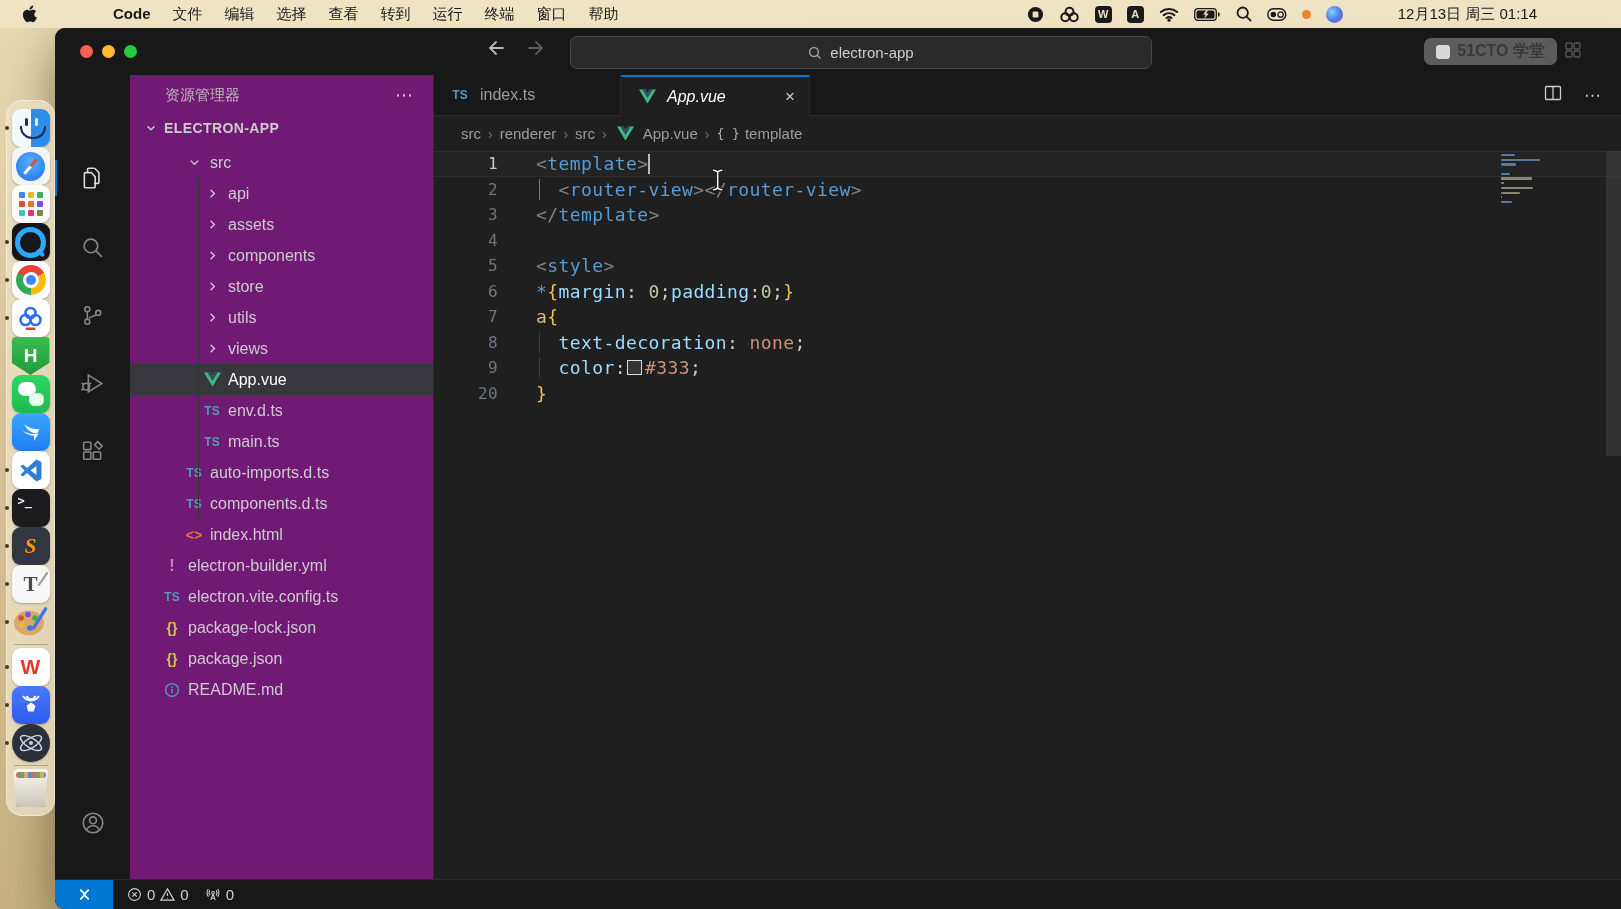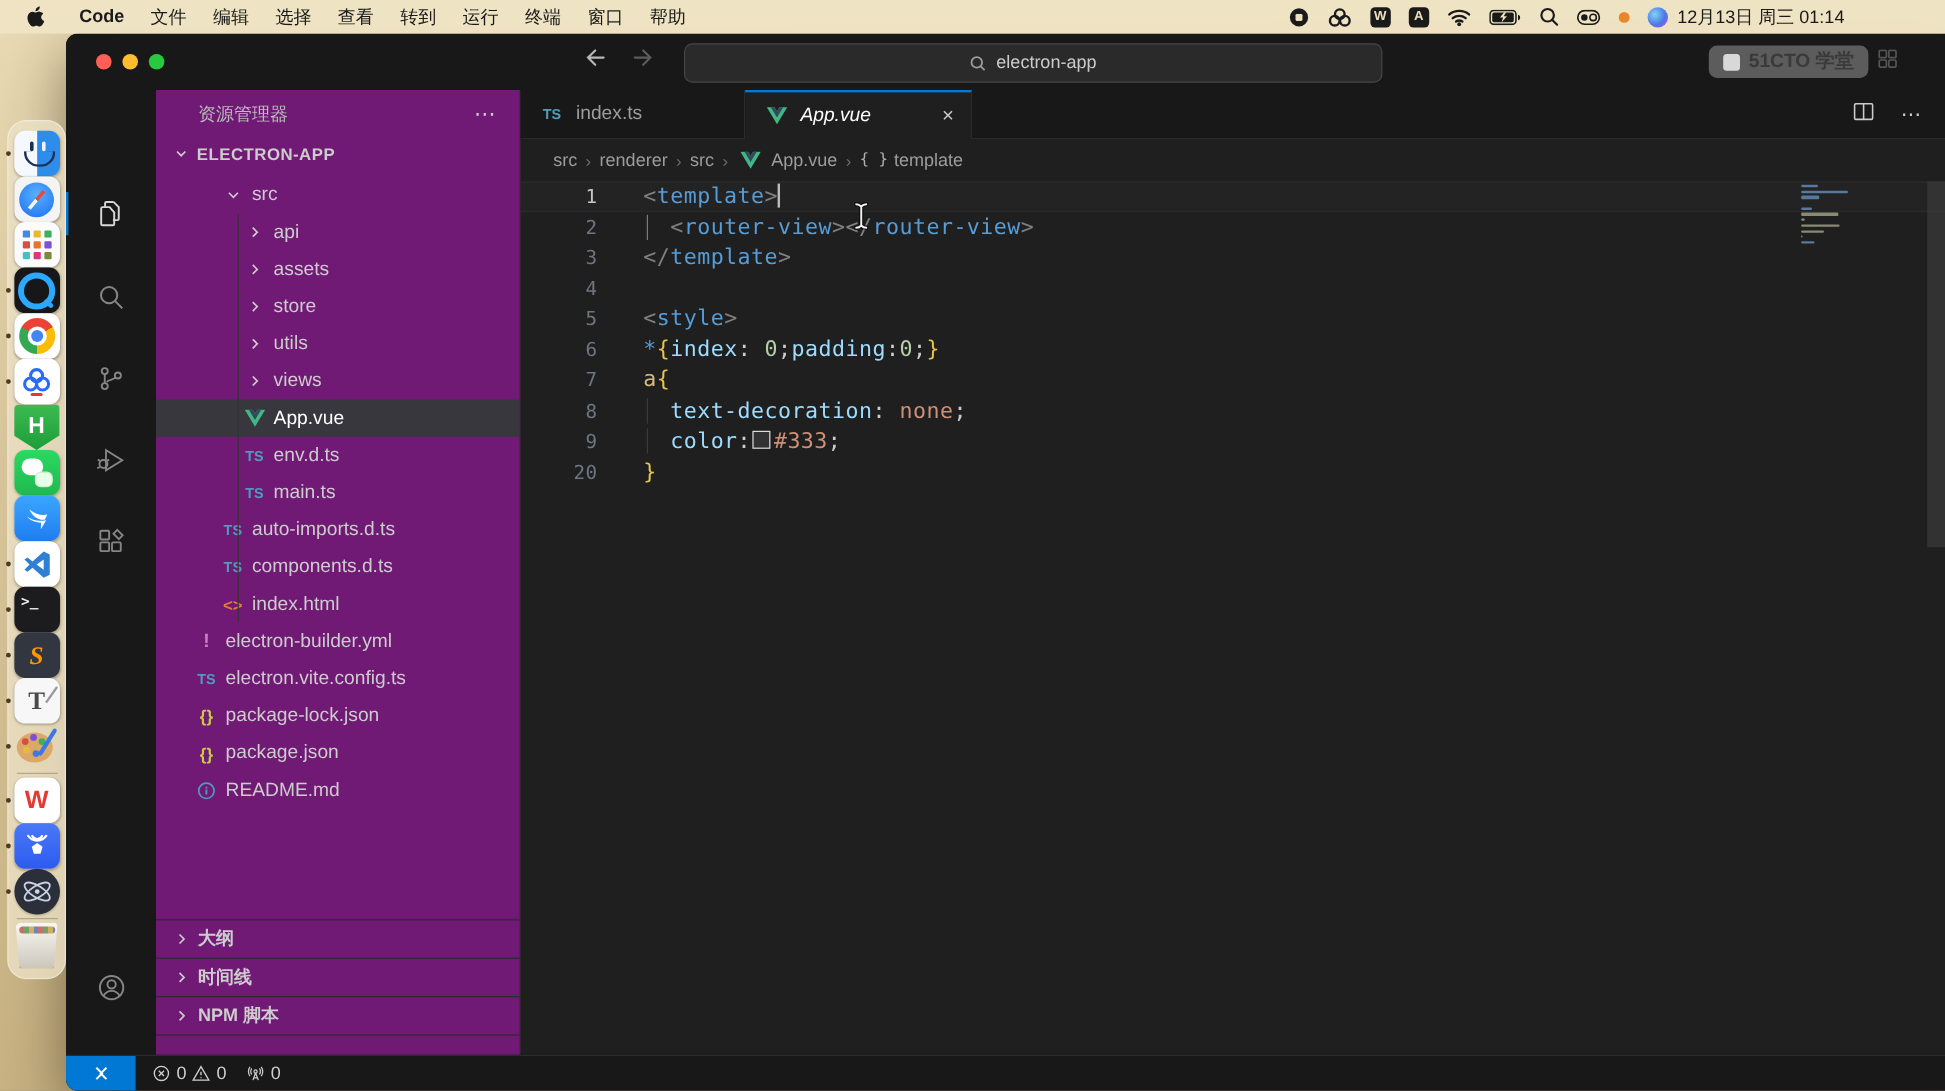--- a/index.html
+++ b/index.html
@@ -1,20 +1,20 @@
 <!DOCTYPE html>
 <html><head>
 <meta charset="utf-8">
 <style>
   html,body{margin:0;padding:0;}
   body{width:1621px;height:909px;overflow:hidden;font-family:"Liberation Sans",sans-serif;position:relative;background:#d4c094;}
   .desktop{position:absolute;inset:0;background:linear-gradient(175deg,#e9dbb4 0%,#d9c69c 35%,#cdb88a 70%,#c4ad7d 100%);}
 
   
-  .menubar{position:absolute;top:0;left:0;right:0;height:28px;background:rgba(238,227,195,.97);display:flex;align-items:center;color:#1a1a1a;font-size:15px;z-index:50;}
+  .menubar{position:absolute;top:0;left:0;right:0;height:28px;background:rgba(238,227,195,.97);display:flex;align-items:center;color:#1a1a1a;font-size:15px;z-index:50;gap:47px;}
   .menubar .apple{margin:0 18px 0 22px;display:flex;align-items:center;}
   .menu-item{padding:0 11px;cursor:default;}
   .menu-item.appname{font-weight:bold;}
   .mstatus{margin-left:auto;display:flex;align-items:center;gap:15px;}
   .mstatus .sicon{display:flex;align-items:center;}
   .mbadge{display:inline-flex;width:17px;height:17px;background:#1a1a1a;color:#ece0bf;border-radius:4px;font-size:11px;font-weight:bold;align-items:center;justify-content:center;}
   .siri{width:17px;height:17px;border-radius:50%;display:inline-block;background:radial-gradient(circle at 35% 35%,#7fd4f5,#4f76e8 55%,#b44fe8);}
   .recdot{width:9px;height:9px;border-radius:50%;background:#e8862c;display:inline-block;}
   .clock{margin:0 84px 0 8px;white-space:nowrap;font-size:15px;}
 
@@ -453,20 +453,28 @@
                 </svg>
               </span>
               <span class="lbl">assets</span>
             </div>
             <div class="trow" style="padding-left:68px">
               <span class="slot">
                 <svg width="15" height="15" viewBox="0 0 16 16">
                   <path d="M6 4l4 4-4 4" stroke="#cccccc" stroke-width="1.5" fill="none"></path>
                 </svg>
               </span>
+              <span class="lbl">components</span>
+            </div>
+            <div class="trow" style="padding-left:68px">
+              <span class="slot">
+                <svg width="15" height="15" viewBox="0 0 16 16">
+                  <path d="M6 4l4 4-4 4" stroke="#cccccc" stroke-width="1.5" fill="none"></path>
+                </svg>
+              </span>
               <span class="lbl">store</span>
             </div>
             <div class="trow" style="padding-left:68px">
               <span class="slot">
                 <svg width="15" height="15" viewBox="0 0 16 16">
                   <path d="M6 4l4 4-4 4" stroke="#cccccc" stroke-width="1.5" fill="none"></path>
                 </svg>
               </span>
               <span class="lbl">utils</span>
             </div>
@@ -547,41 +555,20 @@
               <span class="slot">
                 <span class="ticon">
                   <svg width="16" height="16" viewBox="0 0 16 16">
                     <circle cx="8" cy="8" r="6.4" fill="none" stroke="#519aba" stroke-width="1.4"></circle>
                     <path d="M8 7v4M8 4.6v1.4" stroke="#519aba" stroke-width="1.6"></path>
                   </svg>
                 </span>
               </span>
               <span class="lbl">README.md</span>
             </div>
-          </div>
-        <div class="sb-sections" id="sections">
-            <div class="sb-section">
-              <svg width="15" height="15" viewBox="0 0 16 16">
-                <path d="M6 4l4 4-4 4" stroke="#cccccc" stroke-width="1.5" fill="none"></path>
-              </svg>
-              <span>大纲</span>
-            </div>
-            <div class="sb-section">
-              <svg width="15" height="15" viewBox="0 0 16 16">
-                <path d="M6 4l4 4-4 4" stroke="#cccccc" stroke-width="1.5" fill="none"></path>
-              </svg>
-              <span>时间线</span>
-            </div>
-            <div class="sb-section">
-              <svg width="15" height="15" viewBox="0 0 16 16">
-                <path d="M6 4l4 4-4 4" stroke="#cccccc" stroke-width="1.5" fill="none"></path>
-              </svg>
-              <span>NPM 脚本</span>
-            </div>
-            <div class="sb-fill"></div>
           </div>
       </div>
 
       <div class="editor">
         <div class="tabbar" id="tabbar">
             <div class="tab inactive">
               <span class="ticon ts" style="font-style:normal">TS</span>
               <span>index.ts</span>
             </div>
             <div class="tab active">
@@ -647,21 +634,21 @@
               <div class="cl">
                 <span class="ln">4</span>
                 <span class="code"></span>
               </div>
               <div class="cl">
                 <span class="ln">5</span>
                 <span class="code"><span class="tk-pun">&lt;</span><span class="tk-tag">style</span><span class="tk-pun">&gt;</span></span>
               </div>
               <div class="cl">
                 <span class="ln">6</span>
-                <span class="code"><span class="tk-selstar">*</span><span class="tk-brace">{</span><span class="tk-prop">index</span><span class="tk-plain">: </span><span class="tk-num">0</span><span class="tk-plain">;</span><span class="tk-prop">padding</span><span class="tk-plain">:</span><span class="tk-num">0</span><span class="tk-plain">;</span><span class="tk-brace">}</span></span>
+                <span class="code"><span class="tk-selstar">*</span><span class="tk-brace">{</span><span class="tk-prop">margin</span><span class="tk-plain">: </span><span class="tk-num">0</span><span class="tk-plain">;</span><span class="tk-prop">padding</span><span class="tk-plain">:</span><span class="tk-num">0</span><span class="tk-plain">;</span><span class="tk-brace">}</span></span>
               </div>
               <div class="cl">
                 <span class="ln">7</span>
                 <span class="code"><span class="tk-sela">a</span><span class="tk-brace">{</span></span>
               </div>
               <div class="cl">
                 <span class="ln">8</span>
                 <span class="code"><span class="gline"></span><span class="tk-plain">  </span><span class="tk-prop">text-decoration</span><span class="tk-plain">: </span><span class="tk-val">none</span><span class="tk-plain">;</span></span>
               </div>
               <div class="cl">

